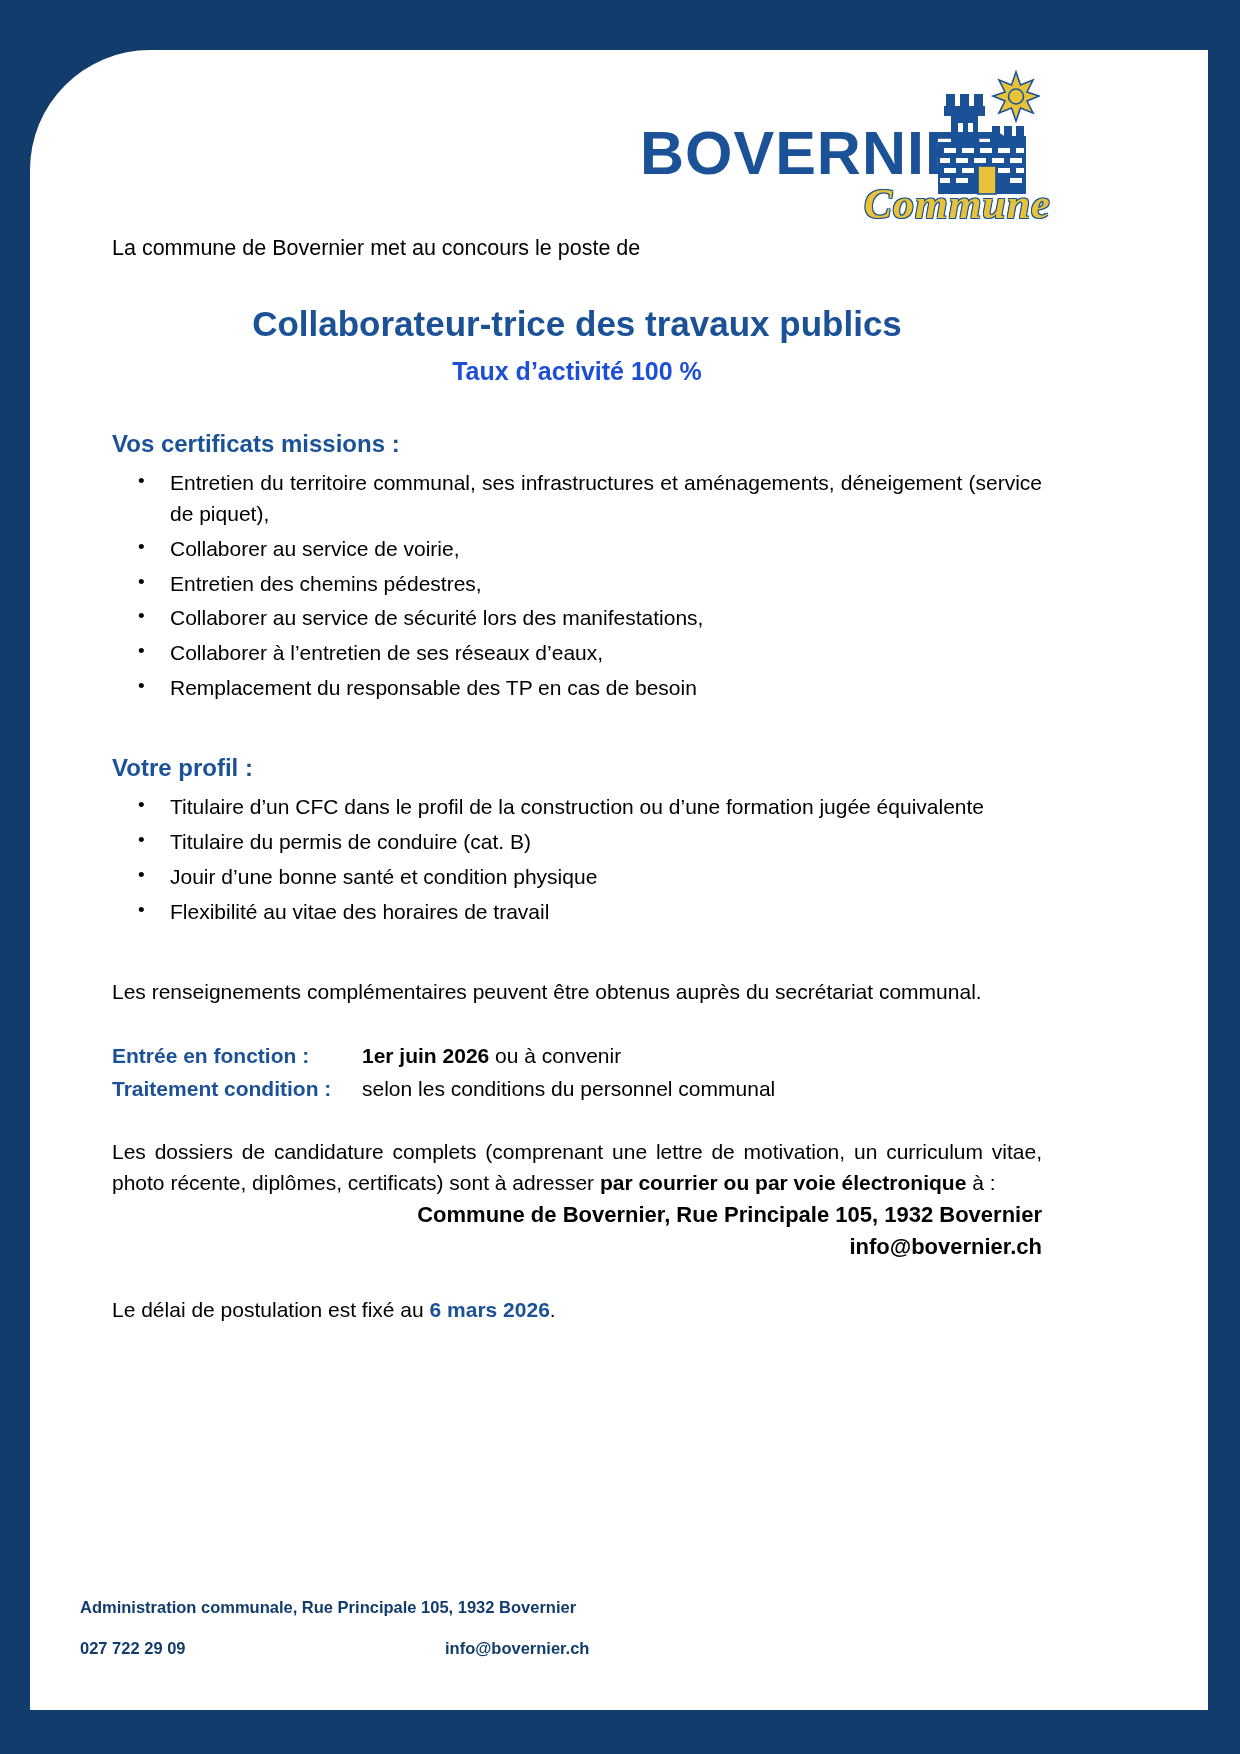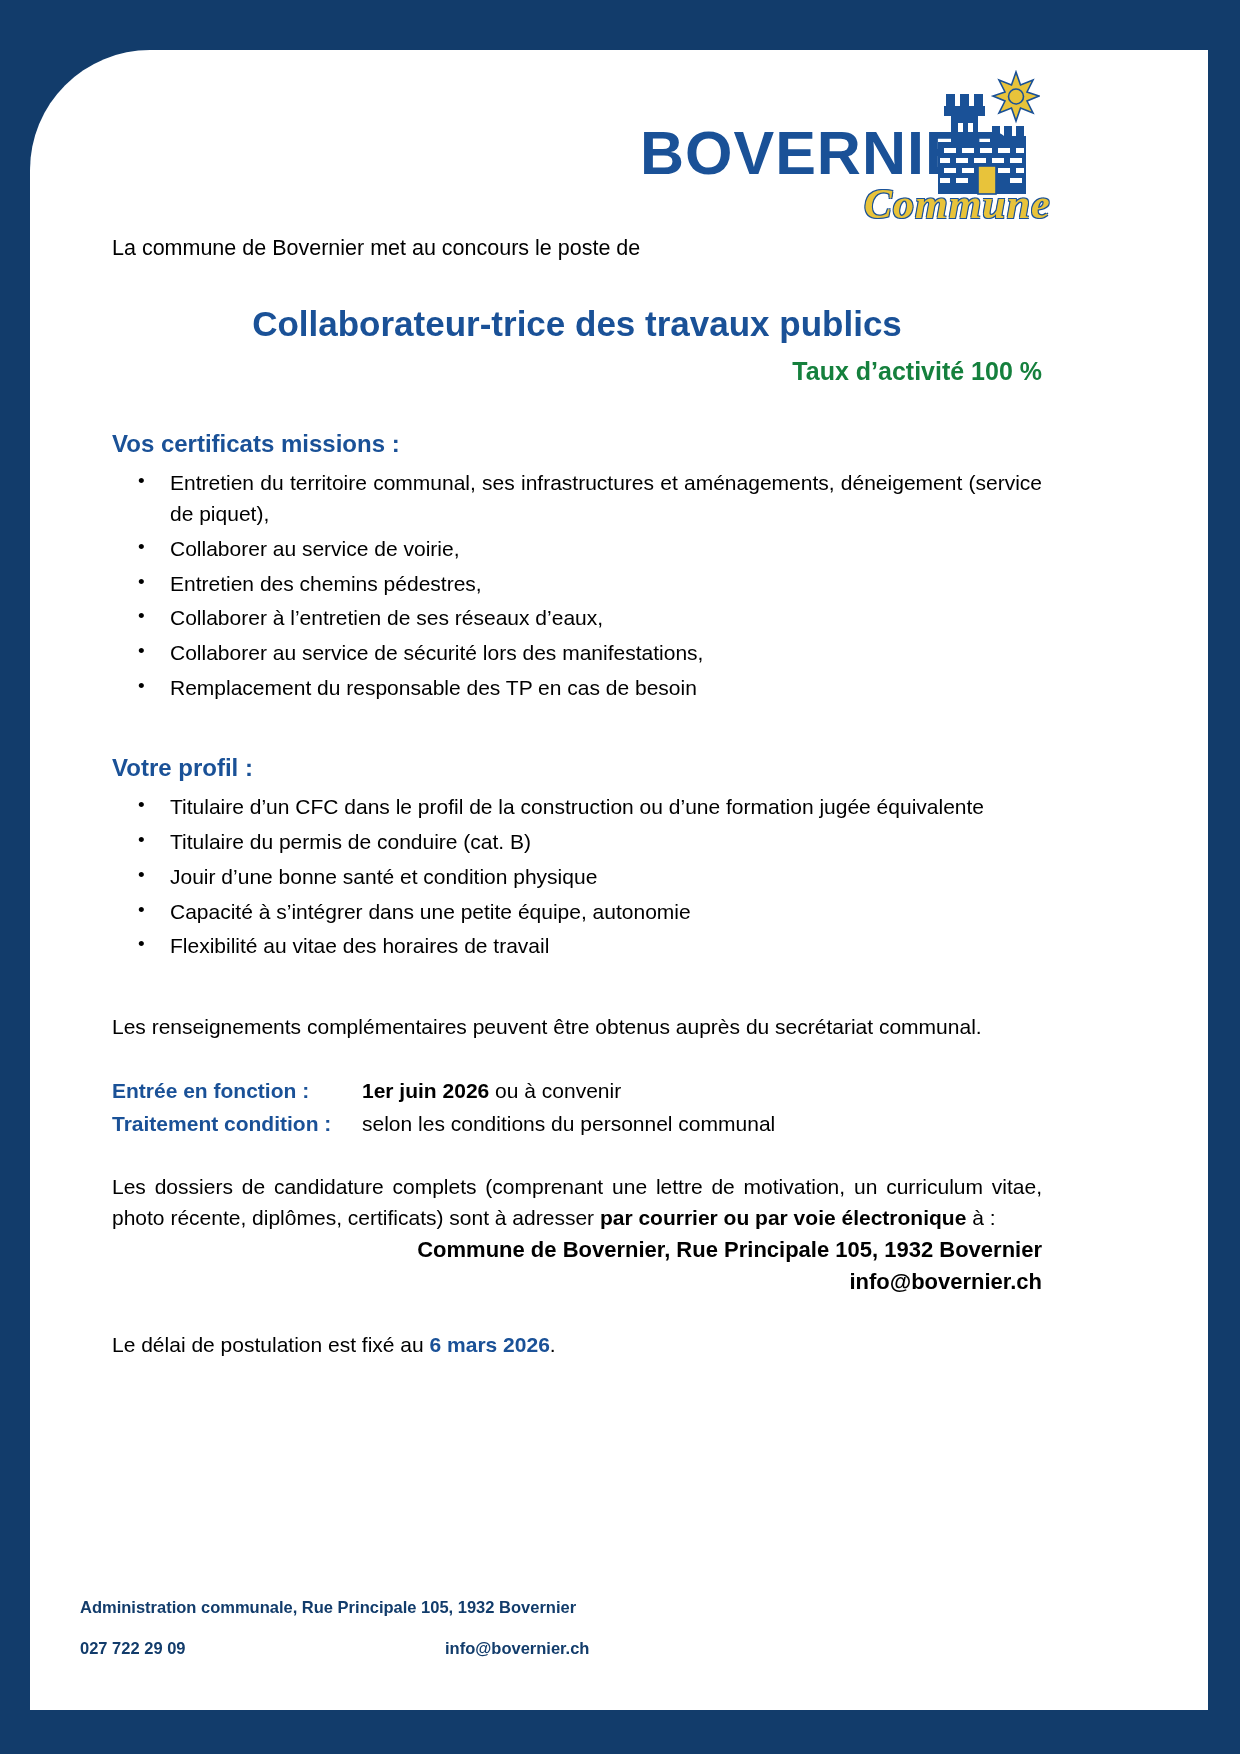--- a/index.html
+++ b/index.html
@@ -124,24 +124,24 @@
   }
   .job-title {
     text-align: center;
     font-size: 35px;
     font-weight: bold;
     color: #1A5197;
     margin: 0 0 12px 0;
     line-height: 1.2;
   }
   .job-subtitle {
-    text-align: right;
+    text-align: center;
     font-size: 25px;
     font-weight: bold;
-    color: #15803d;
+    color: #1d4ed8;
     margin: 0 0 44px 0;
   }
   .section-heading {
     font-size: 24px;
     font-weight: bold;
     color: #1A5197;
     margin: 0 0 10px 0;
   }
   ul.bullets {
     margin: 0 0 0 0;
@@ -281,33 +281,32 @@
       <p class="intro">La commune de Bovernier met au concours le poste de</p>
 
       <h1 class="job-title">Collaborateur-trice des travaux publics</h1>
       <div class="job-subtitle">Taux d’activité 100 %</div>
 
       <h2 class="section-heading">Vos certificats missions :</h2>
       <ul class="bullets">
         <li>Entretien du territoire communal, ses infrastructures et aménagements, déneigement (service de piquet),</li>
         <li>Collaborer au service de voirie,</li>
         <li>Entretien des chemins pédestres,</li>
+        <li>Collaborer au service de sécurité lors des manifestations,</li>
         <li>Collaborer à l’entretien de ses réseaux d’eaux,</li>
-        <li>Collaborer au service de sécurité lors des manifestations,</li>
         <li>Remplacement du responsable des TP en cas de besoin</li>
       </ul>
 
       <div class="gap-lg"></div>
 
       <h2 class="section-heading">Votre profil :</h2>
       <ul class="bullets">
         <li>Titulaire d’un CFC dans le profil de la construction ou d’une formation jugée équivalente</li>
         <li>Titulaire du permis de conduire (cat. B)</li>
         <li>Jouir d’une bonne santé et condition physique</li>
-        <li>Capacité à s’intégrer dans une petite équipe, autonomie</li>
         <li>Flexibilité au vitae des horaires de travail</li>
       </ul>
 
       <div class="gap-lg"></div>
 
       <p class="para">Les renseignements complémentaires peuvent être obtenus auprès du secrétariat communal.</p>
 
       <div class="gap-md"></div>
 
       <div class="kv-line">

